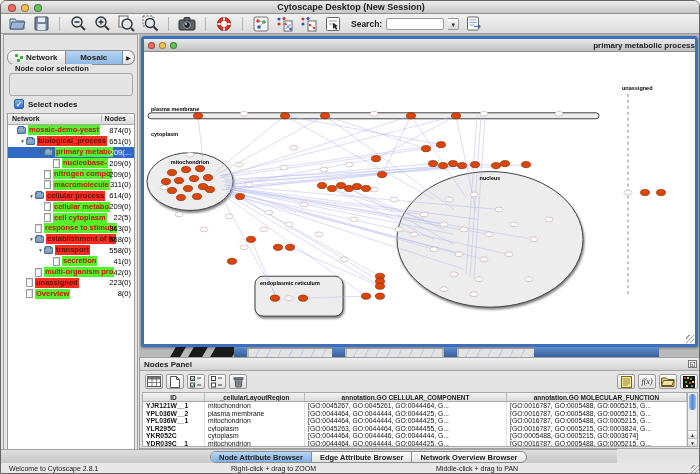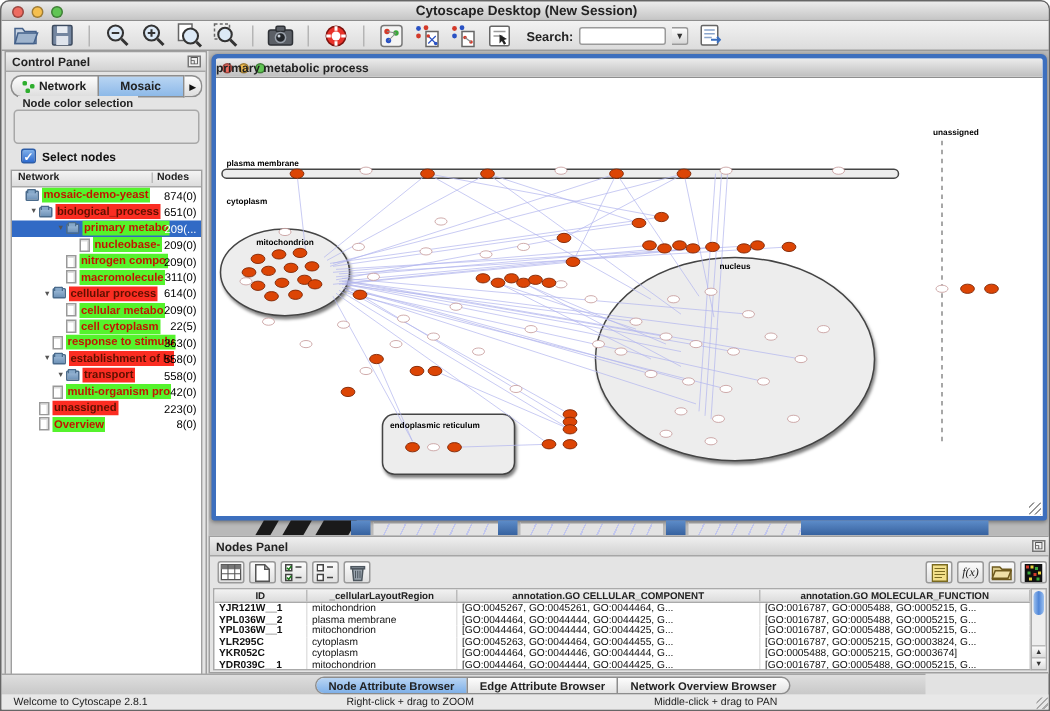--- a/index.html
+++ b/index.html
@@ -51,21 +51,21 @@
 .chip.green{background:#55f32c;color:#c21500}
 .chip.red{background:#fb2d22;color:#601000}
 .ncount{position:absolute;right:3px;font-size:7.5px;color:#000}
 .trow.sel .ncount{color:#fff}
 
 #desktop{position:absolute;left:138px;top:33px;width:562px;height:323px;background:#b9b9b9;overflow:hidden}
 #net-frame{position:absolute;left:2px;top:2px;width:557px;height:311px;border:3px solid #3d6fbe;border-radius:4px 4px 2px 2px;background:#fff;box-shadow:0 1px 3px rgba(0,0,0,.4)}
 #net-title{position:relative;height:13px;background:linear-gradient(#ececec,#bfbfbf);border-bottom:1px solid #8e8e8e;border-radius:2px 2px 0 0}
 #net-title .lights{left:4px;top:3px;gap:4px}
 #net-title .light{width:7px;height:7px}
-#net-title-text{position:absolute;left:0;right:0;top:2px;text-align:left;font-size:8px;font-weight:bold;color:#222}
+#net-title-text{position:absolute;left:0;right:0;top:2px;text-align:right;font-size:8px;font-weight:bold;color:#222}
 #graph-wrap{position:absolute;left:0;top:13px;right:0;bottom:0;background:#fff;overflow:hidden}
 #graph{width:100%;height:100%}
 .region{fill:#ededed;stroke:#444;stroke-width:1}
 .shadow{filter:drop-shadow(1.5px 2px 1px rgba(0,0,0,.5))}
 .dash{stroke:#8a8a8a;stroke-width:1;stroke-dasharray:3,3}
 .edge{stroke:#b3b7ee;stroke-width:.6;opacity:.8}
 .wnode{fill:#fff;stroke:#c09090;stroke-width:.5}
 .onode{fill:#dc4505;stroke:#7e2604;stroke-width:.6}
 .rlabel{font-size:5.5px;font-weight:bold;fill:#000;font-family:"Liberation Sans",sans-serif}
 #grip{position:absolute;right:1px;bottom:1px;width:8px;height:8px;background:
@@ -220,24 +220,20 @@
   <div id="titlebar">
     <div class="lights">
       <span class="light l-red"></span>
       <span class="light l-yel"></span>
       <span class="light l-grn"></span>
     </div>
     <div id="win-title">Cytoscape Desktop (New Session)</div>
   </div>
 
   <div id="control-panel">
-    <div class="panel-head">
-      <span>Control Panel</span>
-      <span class="float-ic">◱</span>
-    </div>
     <div id="cp-tabs">
       <span class="cp-tab">
         <span class="net-glyph">
             <i style="left:0;top:0"></i>
             <i style="left:5px;top:2px"></i>
             <i style="left:2px;top:5px"></i>
           </span>
         <span>Network</span>
       </span>
       <span class="cp-tab active">
@@ -333,20 +329,27 @@
             <span class="fold"></span>
             <span class="chip red">establishment of lo</span>
             <span class="ncount">558(0)</span>
           </div>
           <div class="trow">
             <span class="ind" style="width: 29px;"></span>
             <span class="arr">▼</span>
             <span class="fold"></span>
             <span class="chip red">transport</span>
             <span class="ncount">558(0)</span>
+          </div>
+          <div class="trow">
+            <span class="ind" style="width: 38px;"></span>
+            <span class="arr"></span>
+            <span class="file"></span>
+            <span class="chip green">secretion</span>
+            <span class="ncount">41(0)</span>
           </div>
           <div class="trow">
             <span class="ind" style="width: 20px;"></span>
             <span class="arr"></span>
             <span class="file"></span>
             <span class="chip green">multi-organism pro</span>
             <span class="ncount">42(0)</span>
           </div>
           <div class="trow">
             <span class="ind" style="width: 11px;"></span>

